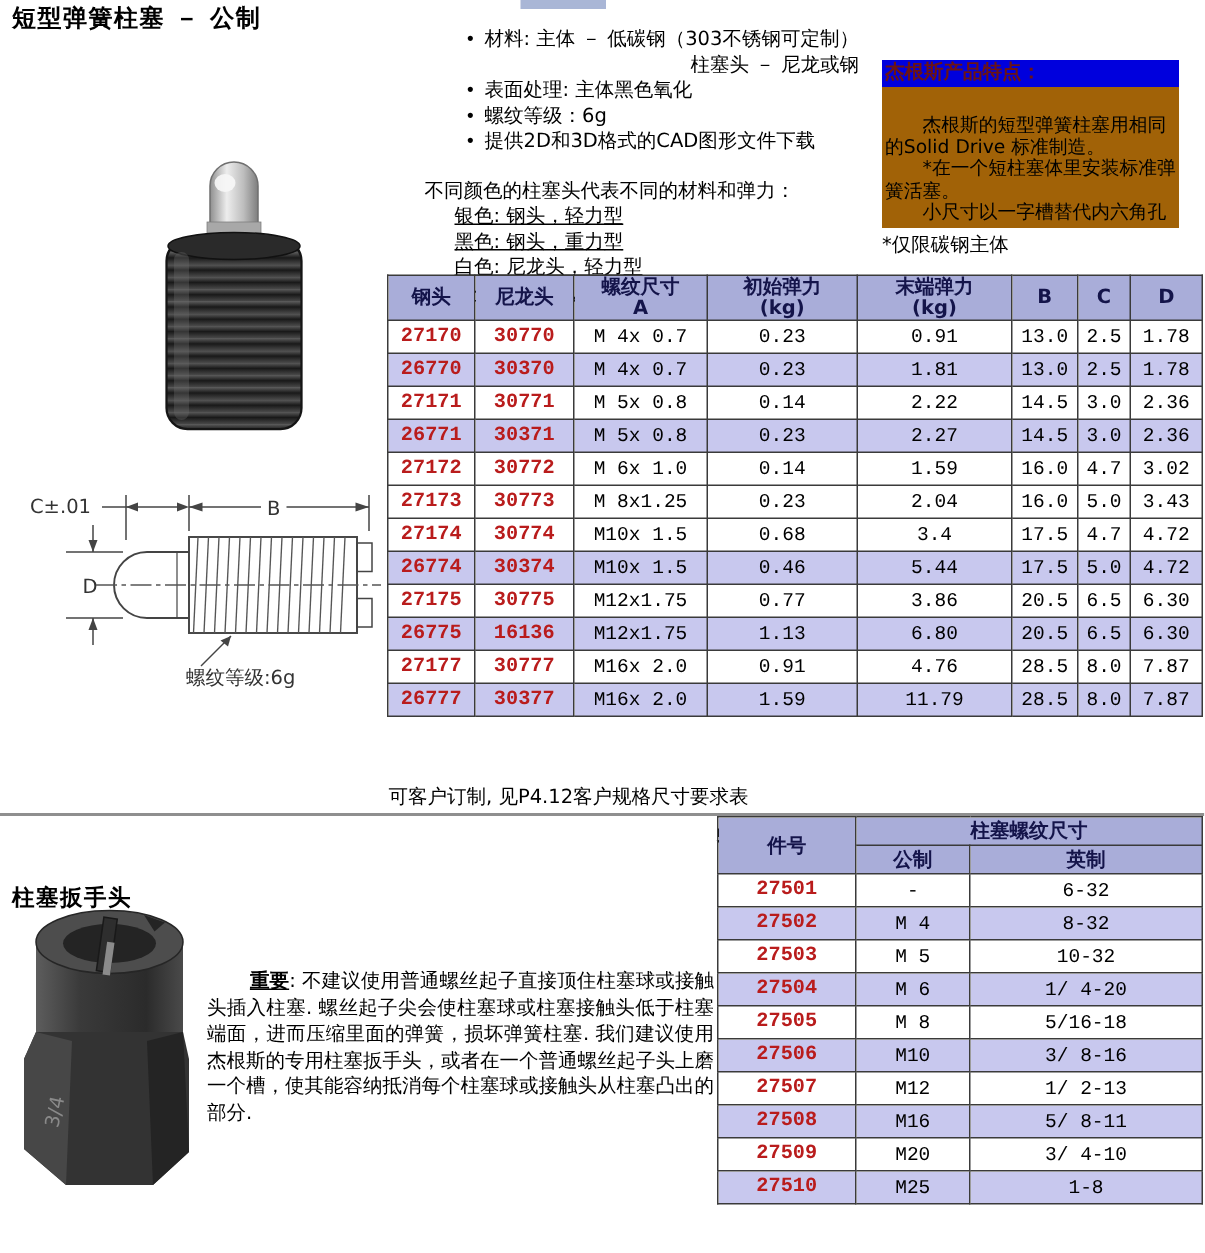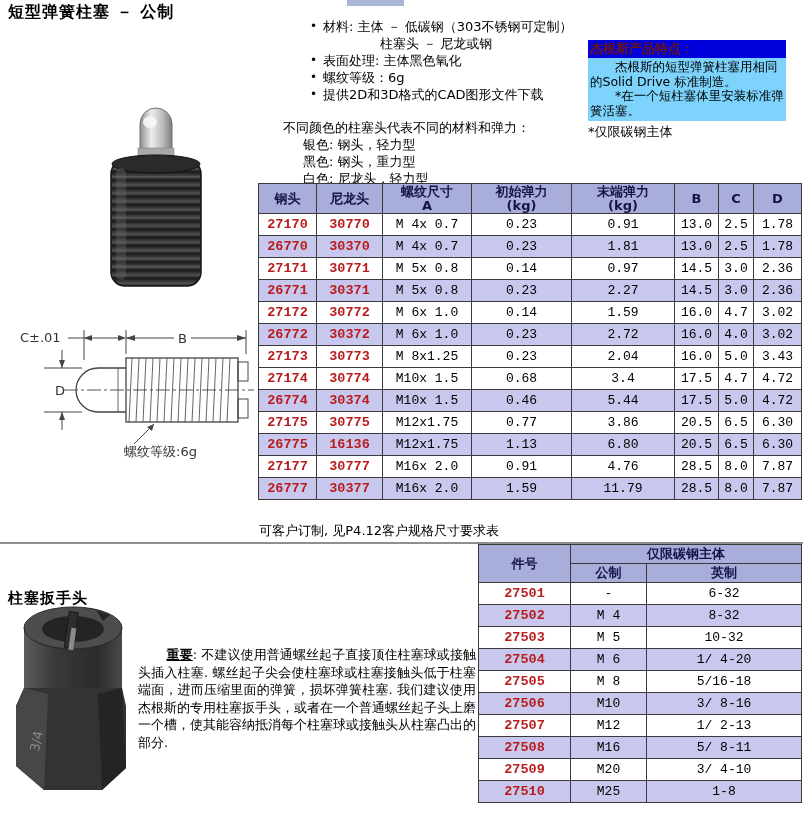--- a/index.html
+++ b/index.html
@@ -7,30 +7,30 @@
         font-family:"DejaVu Sans",sans-serif;color:#000;overflow:hidden;}
 
   .top-sliver{position:absolute;left:347px;top:0;width:57px;height:6px;background:#a9b6d6;}
 
   .main-title{position:absolute;left:8px;top:2px;font-size:16px;font-weight:bold;letter-spacing:1px;}
 
   
   .specs{position:absolute;left:308px;top:18px;font-size:13px;line-height:17px;}
   .specs .li{position:relative;padding-left:15px;}
   .specs .li::before{content:"•";position:absolute;left:2px;top:0;font-size:12px;}
-  .specs .sub{padding-left:57px;}
+  .specs .sub{padding-left:57px;text-align:right;}
 
   .color-note{position:absolute;left:283px;top:119px;font-size:13px;line-height:17px;}
-  .color-note .cn-line{margin-left:20px;}
+  .color-note .cn-line{margin-left:20px;text-decoration:underline;}
 
   
   .feature-box{position:absolute;left:588px;top:40px;width:198px;}
   .fb-header{background:#0000dd;color:#6b1414;font-weight:bold;font-size:13px;
              height:18px;line-height:18px;padding:0 2px;}
-  .fb-body{background:#7dd3fc;font-size:12.5px;line-height:14.5px;padding:2px 2px 3px 2px;}
+  .fb-body{background:#a16207;font-size:12.5px;line-height:14.5px;padding:18px 2px 3px 2px;}
   .fb-foot{font-size:13px;margin-top:2px;}
 
   .plunger-photo{position:absolute;left:96px;top:84px;}
   .drawing{position:absolute;left:6px;top:300px;}
   .drawing text{font-size:13px;fill:#333;font-family:"DejaVu Sans",sans-serif;}
 
   
   table{border-collapse:collapse;table-layout:fixed;}
   .main-table{position:absolute;left:258px;top:183px;width:543px;font-size:13px;padding-left:37px;}
   .main-table th,.main-table td,
@@ -89,20 +89,21 @@
     <div class="cn-line">黑色: 钢头，重力型</div>
     <div class="cn-line">白色: 尼龙头，轻力型</div>
     <div class="cn-line">蓝色: 尼龙头，重力型</div>
   </div>
 
   <div class="feature-box">
     <div class="fb-header">杰根斯产品特点：</div>
     <div class="fb-body">
       <div>　　杰根斯的短型弹簧柱塞用相同的Solid Drive 标准制造。</div>
       <div>　　*在一个短柱塞体里安装标准弹簧活塞。</div>
+      <div>　　小尺寸以一字槽替代内六角孔</div>
     </div>
     <div class="fb-foot">*仅限碳钢主体</div>
   </div>
 
   <svg class="plunger-photo" width="120" height="210" viewBox="0 0 120 210">
     <defs>
       <linearGradient id="steel" x1="0" y1="0" x2="1" y2="0">
         <stop offset="0" stop-color="#8f8f8f"></stop>
           <stop offset="0.35" stop-color="#ededed"></stop>
         <stop offset="0.7" stop-color="#bdbdbd"></stop>
@@ -240,21 +241,21 @@
           <td class="val">1.81</td>
           <td class="val">13.0</td>
           <td class="val">2.5</td>
           <td class="val">1.78</td>
         </tr>
         <tr>
           <td class="pn">27171</td>
           <td class="pn">30771</td>
           <td class="val">M 5x 0.8</td>
           <td class="val">0.14</td>
-          <td class="val">0.97</td>
+          <td class="val">2.22</td>
           <td class="val">14.5</td>
           <td class="val">3.0</td>
           <td class="val">2.36</td>
         </tr>
         <tr class="alt">
           <td class="pn">26771</td>
           <td class="pn">30371</td>
           <td class="val">M 5x 0.8</td>
           <td class="val">0.23</td>
           <td class="val">2.27</td>
@@ -263,30 +264,20 @@
           <td class="val">2.36</td>
         </tr>
         <tr>
           <td class="pn">27172</td>
           <td class="pn">30772</td>
           <td class="val">M 6x 1.0</td>
           <td class="val">0.14</td>
           <td class="val">1.59</td>
           <td class="val">16.0</td>
           <td class="val">4.7</td>
-          <td class="val">3.02</td>
-        </tr>
-        <tr class="alt">
-          <td class="pn">26772</td>
-          <td class="pn">30372</td>
-          <td class="val">M 6x 1.0</td>
-          <td class="val">0.23</td>
-          <td class="val">2.72</td>
-          <td class="val">16.0</td>
-          <td class="val">4.0</td>
           <td class="val">3.02</td>
         </tr>
         <tr>
           <td class="pn">27173</td>
           <td class="pn">30773</td>
           <td class="val">M 8x1.25</td>
           <td class="val">0.23</td>
           <td class="val">2.04</td>
           <td class="val">16.0</td>
           <td class="val">5.0</td>
@@ -389,21 +380,21 @@
 
   <table class="thread-table">
     <colgroup>
         <col style="width:92px">
         <col style="width:76px">
         <col style="width:155px">
       </colgroup>
     <thead>
       <tr>
         <th rowspan="2">件号</th>
-        <th colspan="2">仅限碳钢主体</th>
+        <th colspan="2">柱塞螺纹尺寸</th>
       </tr>
       <tr>
         <th>公制</th>
         <th>英制</th>
       </tr>
     </thead>
     <tbody id="thread-tbody">
         <tr>
           <td class="pn">27501</td>
           <td class="val">-</td>

